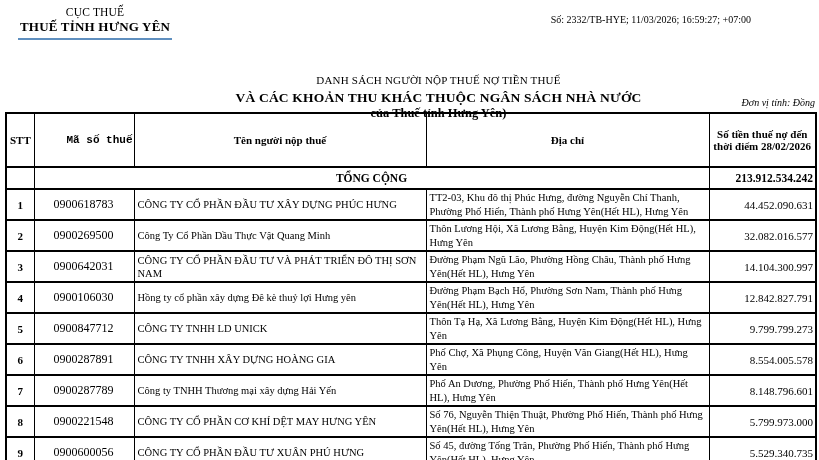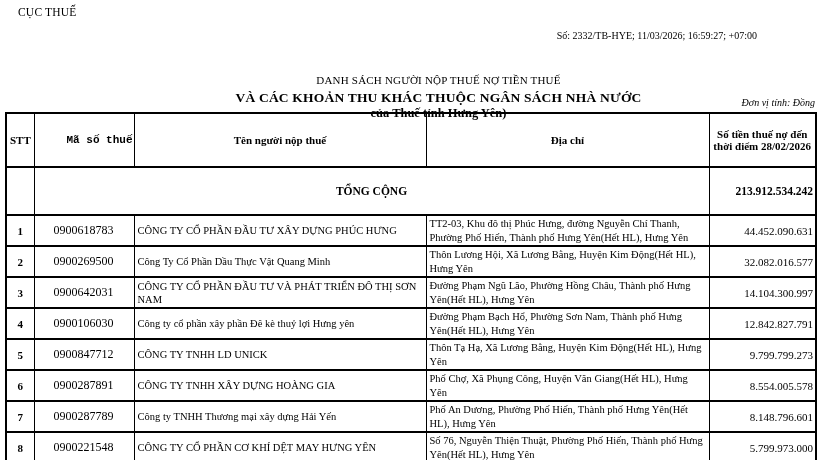--- a/index.html
+++ b/index.html
@@ -7,60 +7,61 @@
   body { font-family:"Liberation Serif","DejaVu Serif",serif; color:#000; }
   .page { position:relative; width:819px; height:460px; background:#fff; }
 
   
   .agency { position:absolute; top:5px; left:18px; text-align:center; line-height:1.25; }
   .agency-top { font-size:11.5px; letter-spacing:.2px; }
   .agency-main { font-size:13px; font-weight:bold; letter-spacing:.2px;
                  border-bottom:2px solid var(--accent,#5f8fbf); padding:0 2px 2px 2px; }
 
   
-  .reference { position:absolute; top:14px; right:62px; font-size:10px;margin-top:16px; }
+  .reference { position:absolute; top:14px; right:68px; font-size:10px; }
 
   
   .titles { position:absolute; top:32px; left:0; width:100%; padding-left:58px; text-align:center; }
   .title-1 { font-size:11px; font-weight:normal; line-height:17px; letter-spacing:.2px;margin-top:40px; }
   .title-2 { font-size:13.5px; font-weight:bold; line-height:17px; letter-spacing:.2px; }
   .subtitle-1 { font-size:11.5px; font-weight:bold; font-style:italic; line-height:15px; margin-top:1px; }
   .subtitle-2 { font-size:12.5px; font-weight:bold; line-height:15px; }
 
   .unit-note { position:absolute; top:97px; right:4px; font-size:10px; font-style:italic; }
 
   
   table.doc { position:absolute; top:112px; left:5px; width:810px;
               border-collapse:collapse; table-layout:fixed; }
   table.doc th, table.doc td {
       border-left:1px solid #000; border-right:1px solid #000;
       border-top:2px solid #000; border-bottom:2px solid #000;
       overflow:hidden; vertical-align:middle; }
   table.doc { border:2px solid #000; }
   th { font-size:11px; font-weight:bold; text-align:center; padding:2px 3px; }
   tr.head-row { height:54px; }
-  tr.total-row { height:48px; }
+  tr.total-row { height:22px; }
   tr.total-row td { font-weight:bold; font-size:11.5px; }
   .c-stt   { text-align:center; font-weight:bold; font-size:11px; }
   .c-tax_id{ text-align:center; font-size:12px; padding-right:1px; }
   .c-name  { text-align:left; font-size:10.5px; line-height:13px; padding:1px 2px 1px 3px; }
   .c-address{ text-align:left; font-size:10.5px; line-height:13.5px; padding:1px 3px; }
   .c-amount{ text-align:right; font-size:11px; padding-right:2px;margin-left:13px; }
   th.h-taxid { text-align:right; padding-right:1px;font-family:Liberation Mono, monospace; }
   tbody tr.data-row { height:30px; }
   td.total-label { text-align:center; font-size:12px; }
   td.total-amount { text-align:right; padding-right:2px; }
 </style>
 </head>
 <body>
 
 <div class="page">
 
   <div class="agency">
     <div class="agency-top">CỤC THUẾ</div>
+    <div class="agency-main">THUẾ TỈNH HƯNG YÊN</div>
   </div>
 
   <div class="reference">Số: 2332/TB-HYE; 11/03/2026; 16:59:27; +07:00</div>
 
   <div class="titles">
     <div class="title-1">DANH SÁCH NGƯỜI NỘP THUẾ NỢ TIỀN THUẾ</div>
     <div class="title-2">VÀ CÁC KHOẢN THU KHÁC THUỘC NGÂN SÁCH NHÀ NƯỚC</div>
     <div class="subtitle-2">của Thuế tỉnh Hưng Yên)</div>
   </div>
 
@@ -106,21 +107,21 @@
         <tr class="data-row">
           <td class="c-stt">3</td>
           <td class="c-tax_id">0900642031</td>
           <td class="c-name">CÔNG TY CỔ PHẦN ĐẦU TƯ VÀ PHÁT TRIỂN ĐÔ THỊ SƠN NAM</td>
           <td class="c-address">Đường Phạm Ngũ Lão, Phường Hồng Châu, Thành phố Hưng Yên(Hết HL), Hưng Yên</td>
           <td class="c-amount">14.104.300.997</td>
         </tr>
         <tr class="data-row">
           <td class="c-stt">4</td>
           <td class="c-tax_id">0900106030</td>
-          <td class="c-name">Công ty cổ phần xây phần Đê kè thuỷ lợi Hưng yên</td>
+          <td class="c-name">Hồng ty cổ phần xây dựng Đê kè thuỷ lợi Hưng yên</td>
           <td class="c-address">Đường Phạm Bạch Hổ, Phường Sơn Nam, Thành phố Hưng Yên(Hết HL), Hưng Yên</td>
           <td class="c-amount">12.842.827.791</td>
         </tr>
         <tr class="data-row">
           <td class="c-stt">5</td>
           <td class="c-tax_id">0900847712</td>
           <td class="c-name">CÔNG TY TNHH LD UNICK</td>
           <td class="c-address">Thôn Tạ Hạ, Xã Lương Bằng, Huyện Kim Động(Hết HL), Hưng Yên</td>
           <td class="c-amount">9.799.799.273</td>
         </tr>

